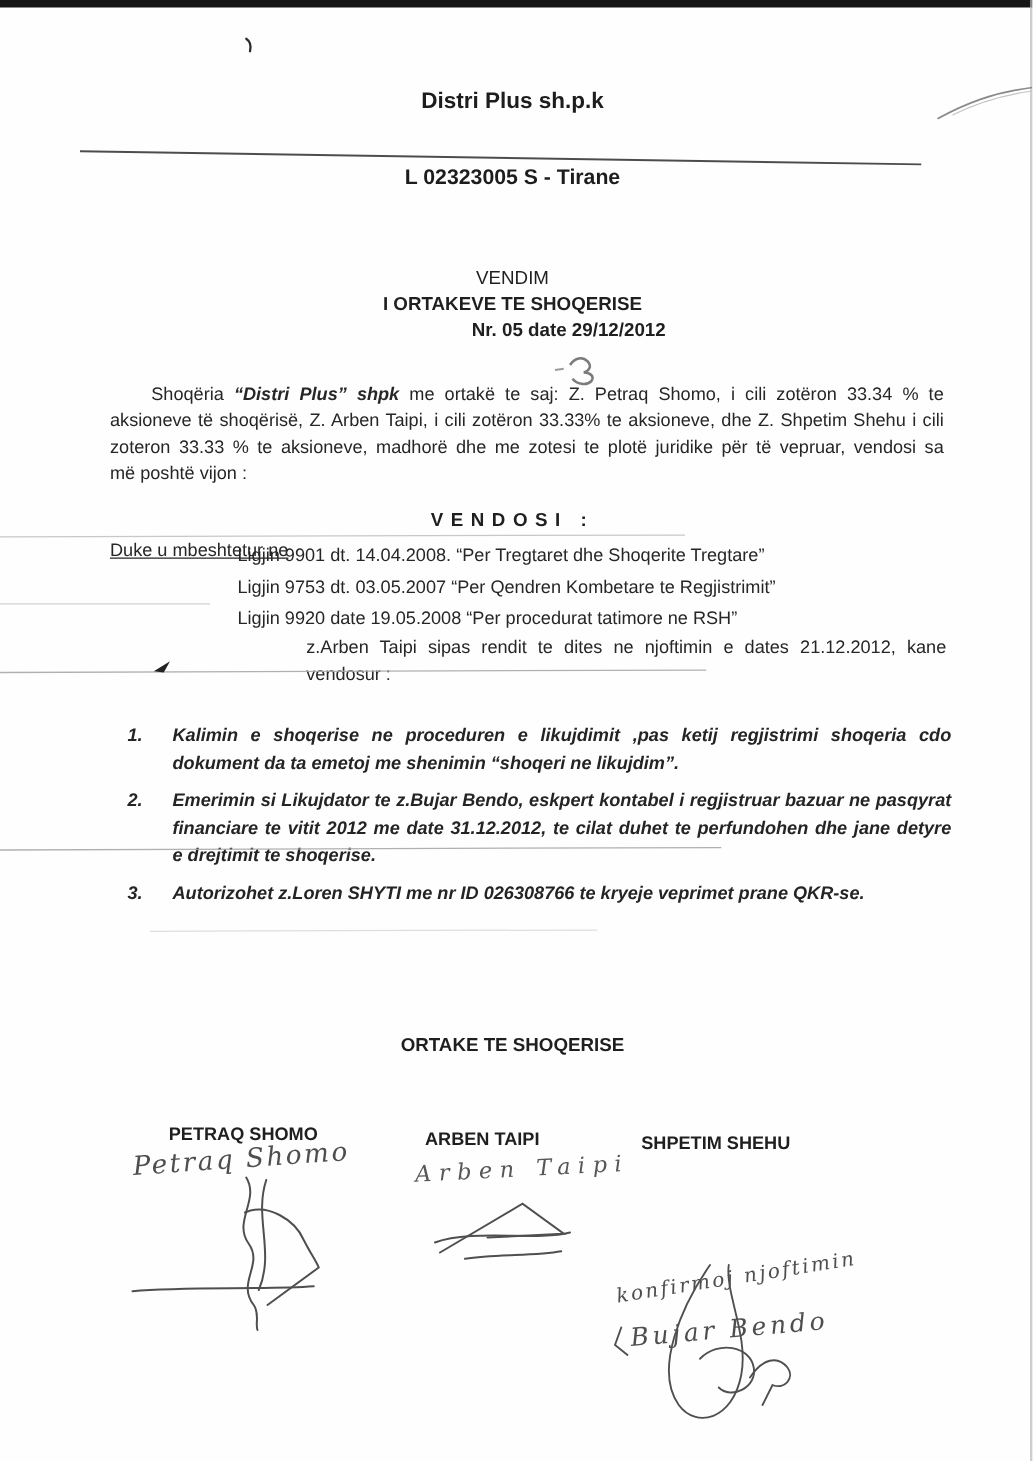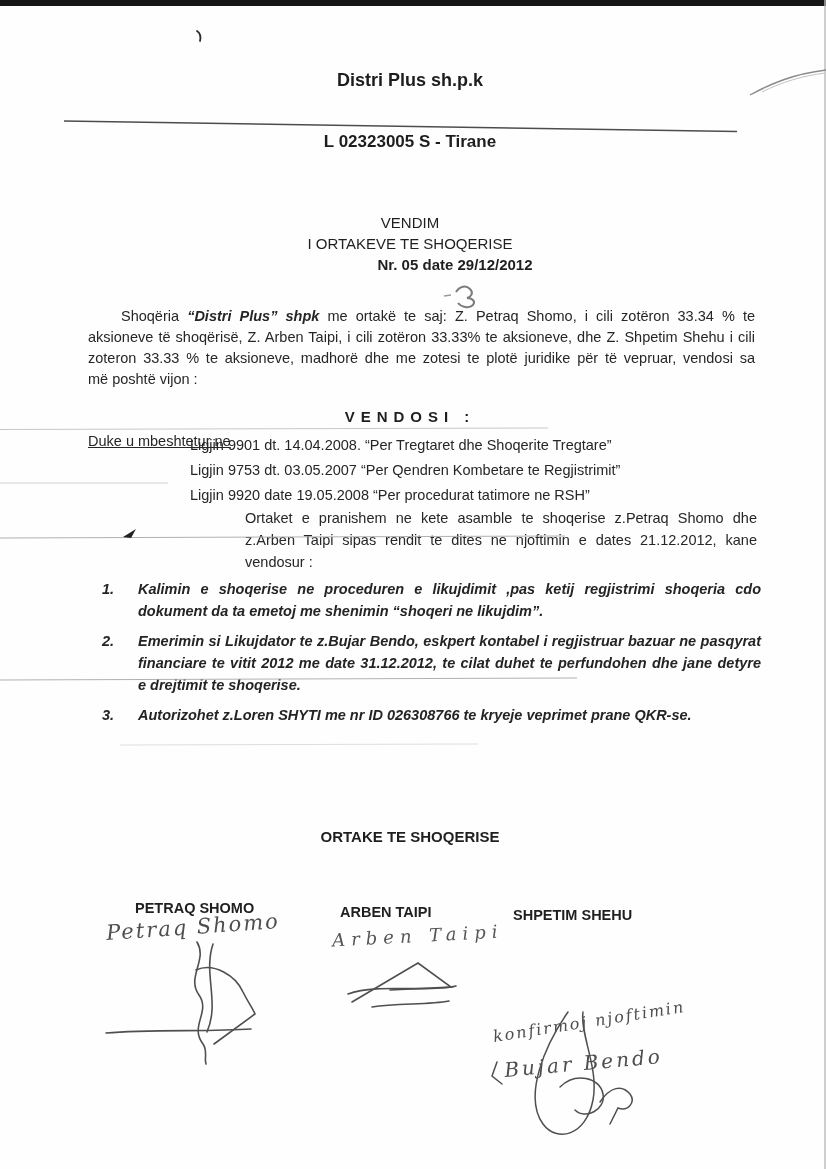--- a/index.html
+++ b/index.html
@@ -11,21 +11,21 @@
   .top-bar{position:absolute;top:0;left:0;width:826px;height:6px;background:#161616;}
   .right-edge{position:absolute;top:0;right:0;width:2px;height:1169px;background:#b9b9b9;opacity:.7;}
 
   
   .center-row{position:absolute;left:0;width:820px;text-align:center;white-space:nowrap;}
   .company{top:70px;font-size:18px;font-weight:bold;color:#1d1d1d;}
   .reg{top:96px;font-size:17px;font-weight:bold;color:#1d1d1d;margin-top:36px;}
 
   
   .t1{top:214px;font-size:15px;font-weight:normal;color:#1f1f1f;}
-  .t2{top:235px;font-size:15px;font-weight:normal;color:#1f1f1f;}
+  .t2{top:235px;font-size:15px;font-weight:bold;color:#1f1f1f;}
   .t3{top:256px;font-size:15px;font-weight:bold;color:#1f1f1f;padding-left:45px;}
 
   
   .intro{position:absolute;left:88px;top:306px;width:667px;font-size:14.5px;line-height:21px;}
   .just{text-align:justify;text-align-last:justify;}
   .indent1{padding-left:33px;}
   .binline{font-weight:bold;font-style:italic;}
 
   .vendosi{top:408px;font-size:15px;font-weight:bold;letter-spacing:6px;color:#1f1f1f;}
 
@@ -85,21 +85,20 @@
   <div class="center-row vendosi">VENDOSI :</div>
 
   <div class="basis-label">Duke u mbeshtetur ne</div>
   <div class="laws">
     <div>Ligjin 9901 dt. 14.04.2008. “Per Tregtaret dhe Shoqerite Tregtare”</div>
     <div>Ligjin 9753 dt. 03.05.2007 “Per Qendren Kombetare te Regjistrimit”</div>
     <div>Ligjin 9920 date 19.05.2008 “Per procedurat tatimore ne RSH”</div>
   </div>
 
   <div class="present">
-    <div class="just">Ortaket e pranishem ne kete asamble te shoqerise z.Petraq Shomo dhe</div>
     <div class="just">z.Arben Taipi sipas rendit te dites ne njoftimin e dates 21.12.2012, kane</div>
     <div>vendosur :</div>
   </div>
 
   <div class="decision d1">
     <span class="dnum">1.</span>
     <div class="dtext">
       <div class="just">Kalimin e shoqerise ne proceduren e likujdimit ,pas ketij regjistrimi shoqeria cdo</div>
       <div>dokument da ta emetoj me shenimin “shoqeri ne likujdim”.</div>
     </div>

